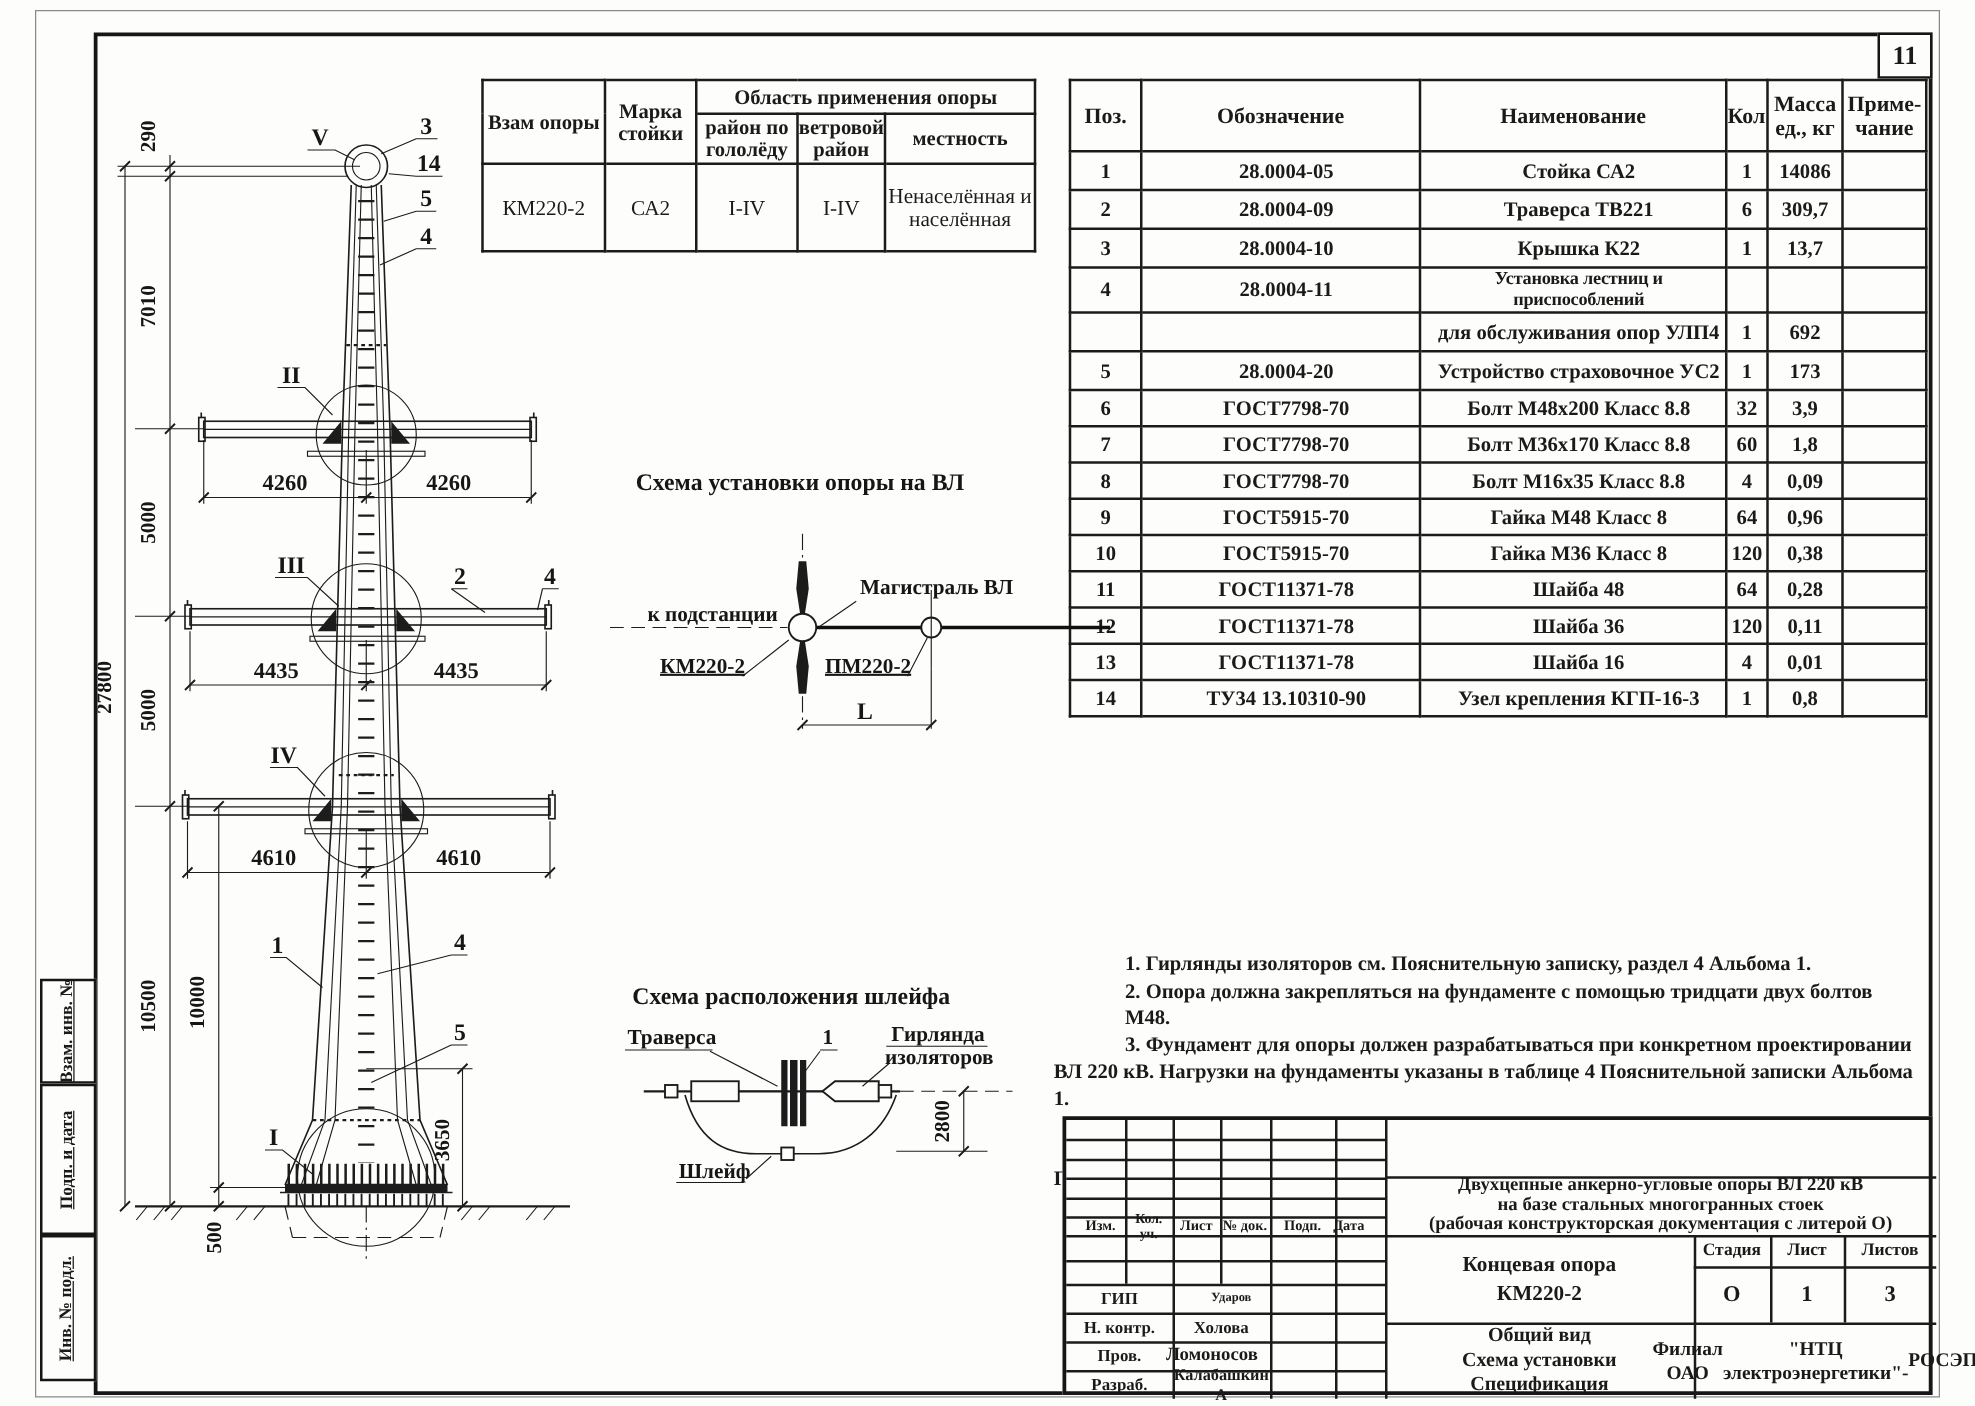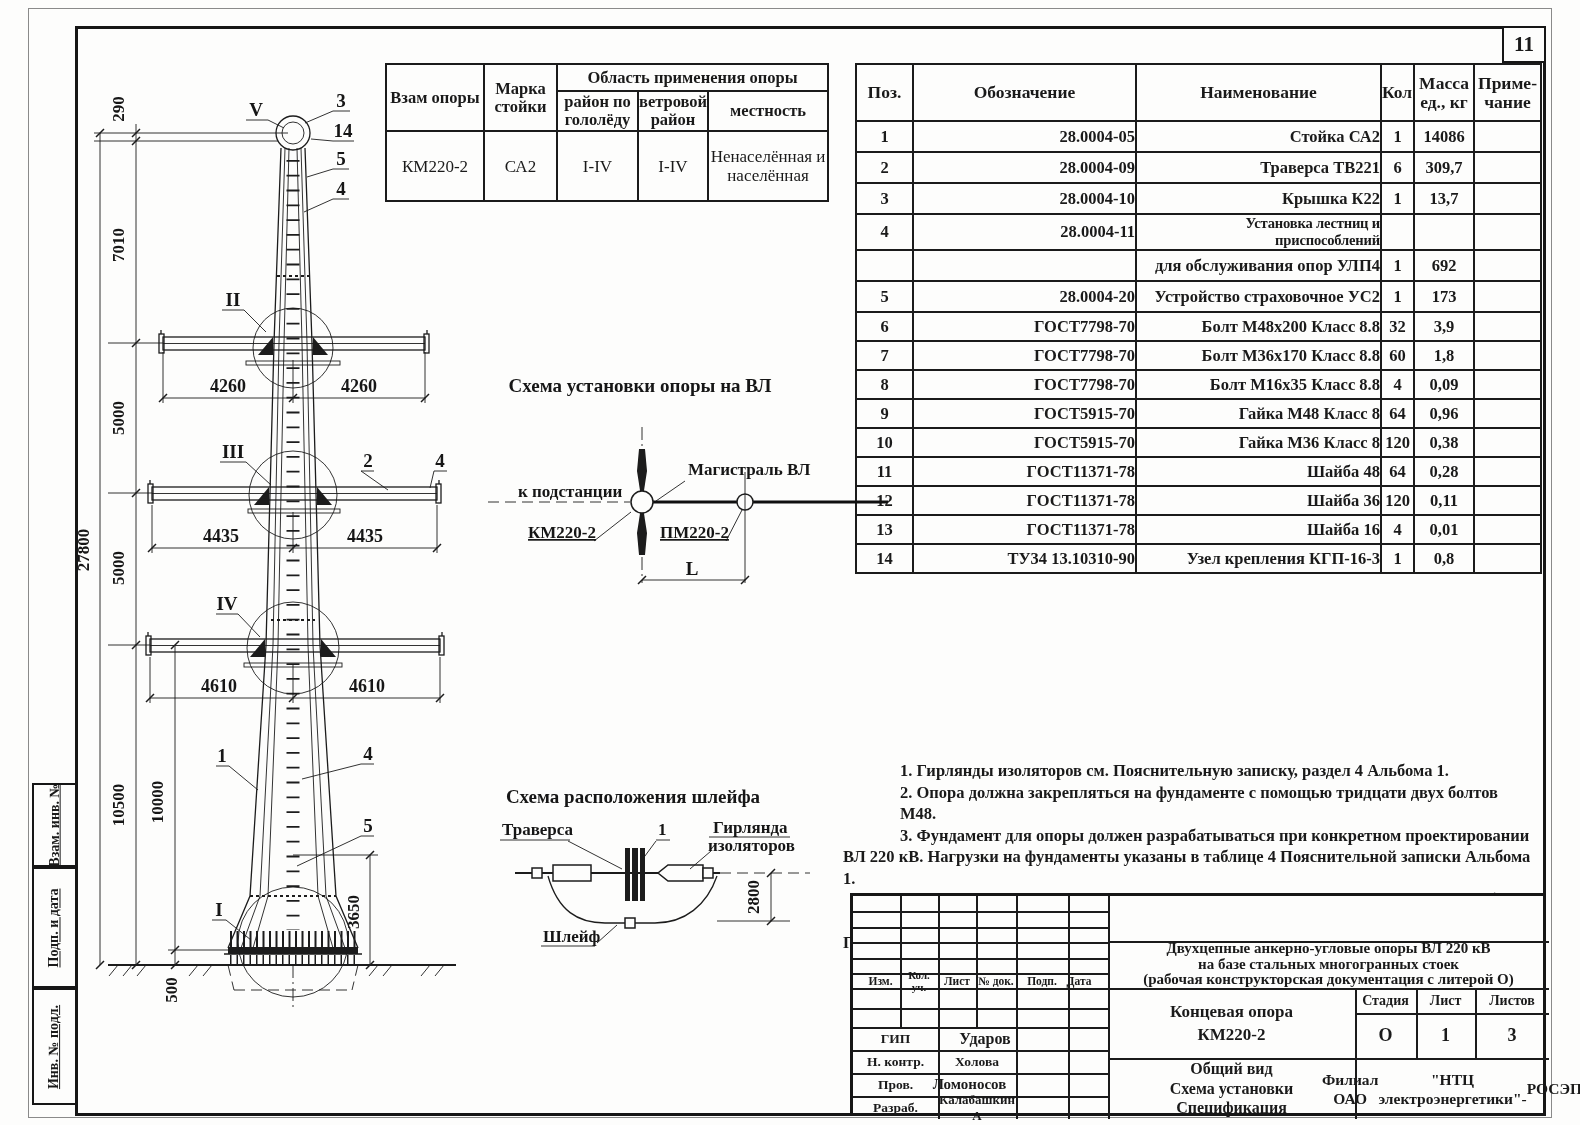--- a/index.html
+++ b/index.html
@@ -13,21 +13,21 @@
   .stamp span { transform: rotate(-90deg); white-space: nowrap; font-size: 14px; font-weight: bold; text-decoration: underline; }
   
   table { border-collapse: collapse; table-layout: fixed; background:#fdfdfc; }
   td, th { border: 2px solid #1b1b1b; text-align: center; vertical-align: middle; overflow: hidden; }
   .apptable { left: 385px; top: 63px; width: 442px; font-size: 17px; }
   .apptable th { font-weight: bold; font-size: 16.5px; line-height: 18px; }
   .apptable td { font-size: 17px; line-height: 19px; }
   .spectable { left: 855px; top: 63px; width: 685px; }
   .spectable th { font-size: 17.5px; font-weight: bold; line-height: 19px; white-space: pre-line; }
   .spectable td { font-size: 16.5px; font-weight: bold; }
-  .spectable .lft { text-align: right; padding-left: 9px; }
+  .spectable .lft { text-align: center; padding-left: 9px; }
   .hrow { height: 57px; }
   .srow { height: 27px; }
   .r1 { height: 31px; }
   .r2 { height: 29px; }
   .section { text-decoration: underline; letter-spacing: .4px; font-size: 17px; }
   .tight { font-size: 14.6px !important; letter-spacing: -0.2px; }
   
   .notes { left: 843px; top: 760px; width: 692px; font-size: 16.5px; font-weight: bold; line-height: 21.5px; }
   .notes .ind { padding-left: 57px; }
   
@@ -458,21 +458,21 @@
     <div class="vl" style="left:622px;top:92px;height:70px"></div>
 
     <div class="cell" style="left:4px;top:77px;width:47px;height:15px;font-size:11.5px">Изм.</div>
     <div class="cell" style="left:47px;top:77px;width:38px;height:15px;font-size:11px">Кол. уч.</div>
     <div class="cell" style="left:85px;top:77px;width:38px;height:15px;font-size:11.5px">Лист</div>
     <div class="cell" style="left:123px;top:77px;width:40px;height:15px;font-size:11.5px">№ док.</div>
     <div class="cell" style="left:163px;top:77px;width:52px;height:15px;font-size:11.5px">Подп.</div>
     <div class="cell" style="left:215px;top:77px;width:22px;height:15px;font-size:11.5px">Дата</div>
 
     <div class="cell" style="left:0;top:131px;width:85px;height:23px;font-size:13.5px">ГИП</div>
-    <div class="cell" style="left:85px;top:131px;width:94px;height:23px;font-size:16px">Ударов</div>
+    <div class="cell" style="left:85px;top:131px;width:94px;height:23px;font-size:10px">Ударов</div>
     <div class="cell" style="left:0;top:154px;width:85px;height:23px;font-size:13.5px">Н. контр.</div>
     <div class="cell" style="left:85px;top:154px;width:78px;height:23px;font-size:13.5px">Холова</div>
     <div class="cell" style="left:0;top:177px;width:85px;height:23px;font-size:13.5px">Пров.</div>
     <div class="cell" style="left:85px;top:177px;width:63px;height:23px;font-size:15px">Ломоносов</div>
     <div class="cell" style="left:0;top:200px;width:85px;height:23px;font-size:13.5px">Разраб.</div>
     <div class="cell" style="left:85px;top:200px;width:78px;height:23px;font-size:13px">Калабашкин А</div>
 
 
     <div class="cell" style="left:255px;top:45px;width:441px;height:47px;flex-direction:column;font-size:15px;line-height:15.5px">
       <div>Двухцепные анкерно-угловые опоры ВЛ 220 кВ</div>

